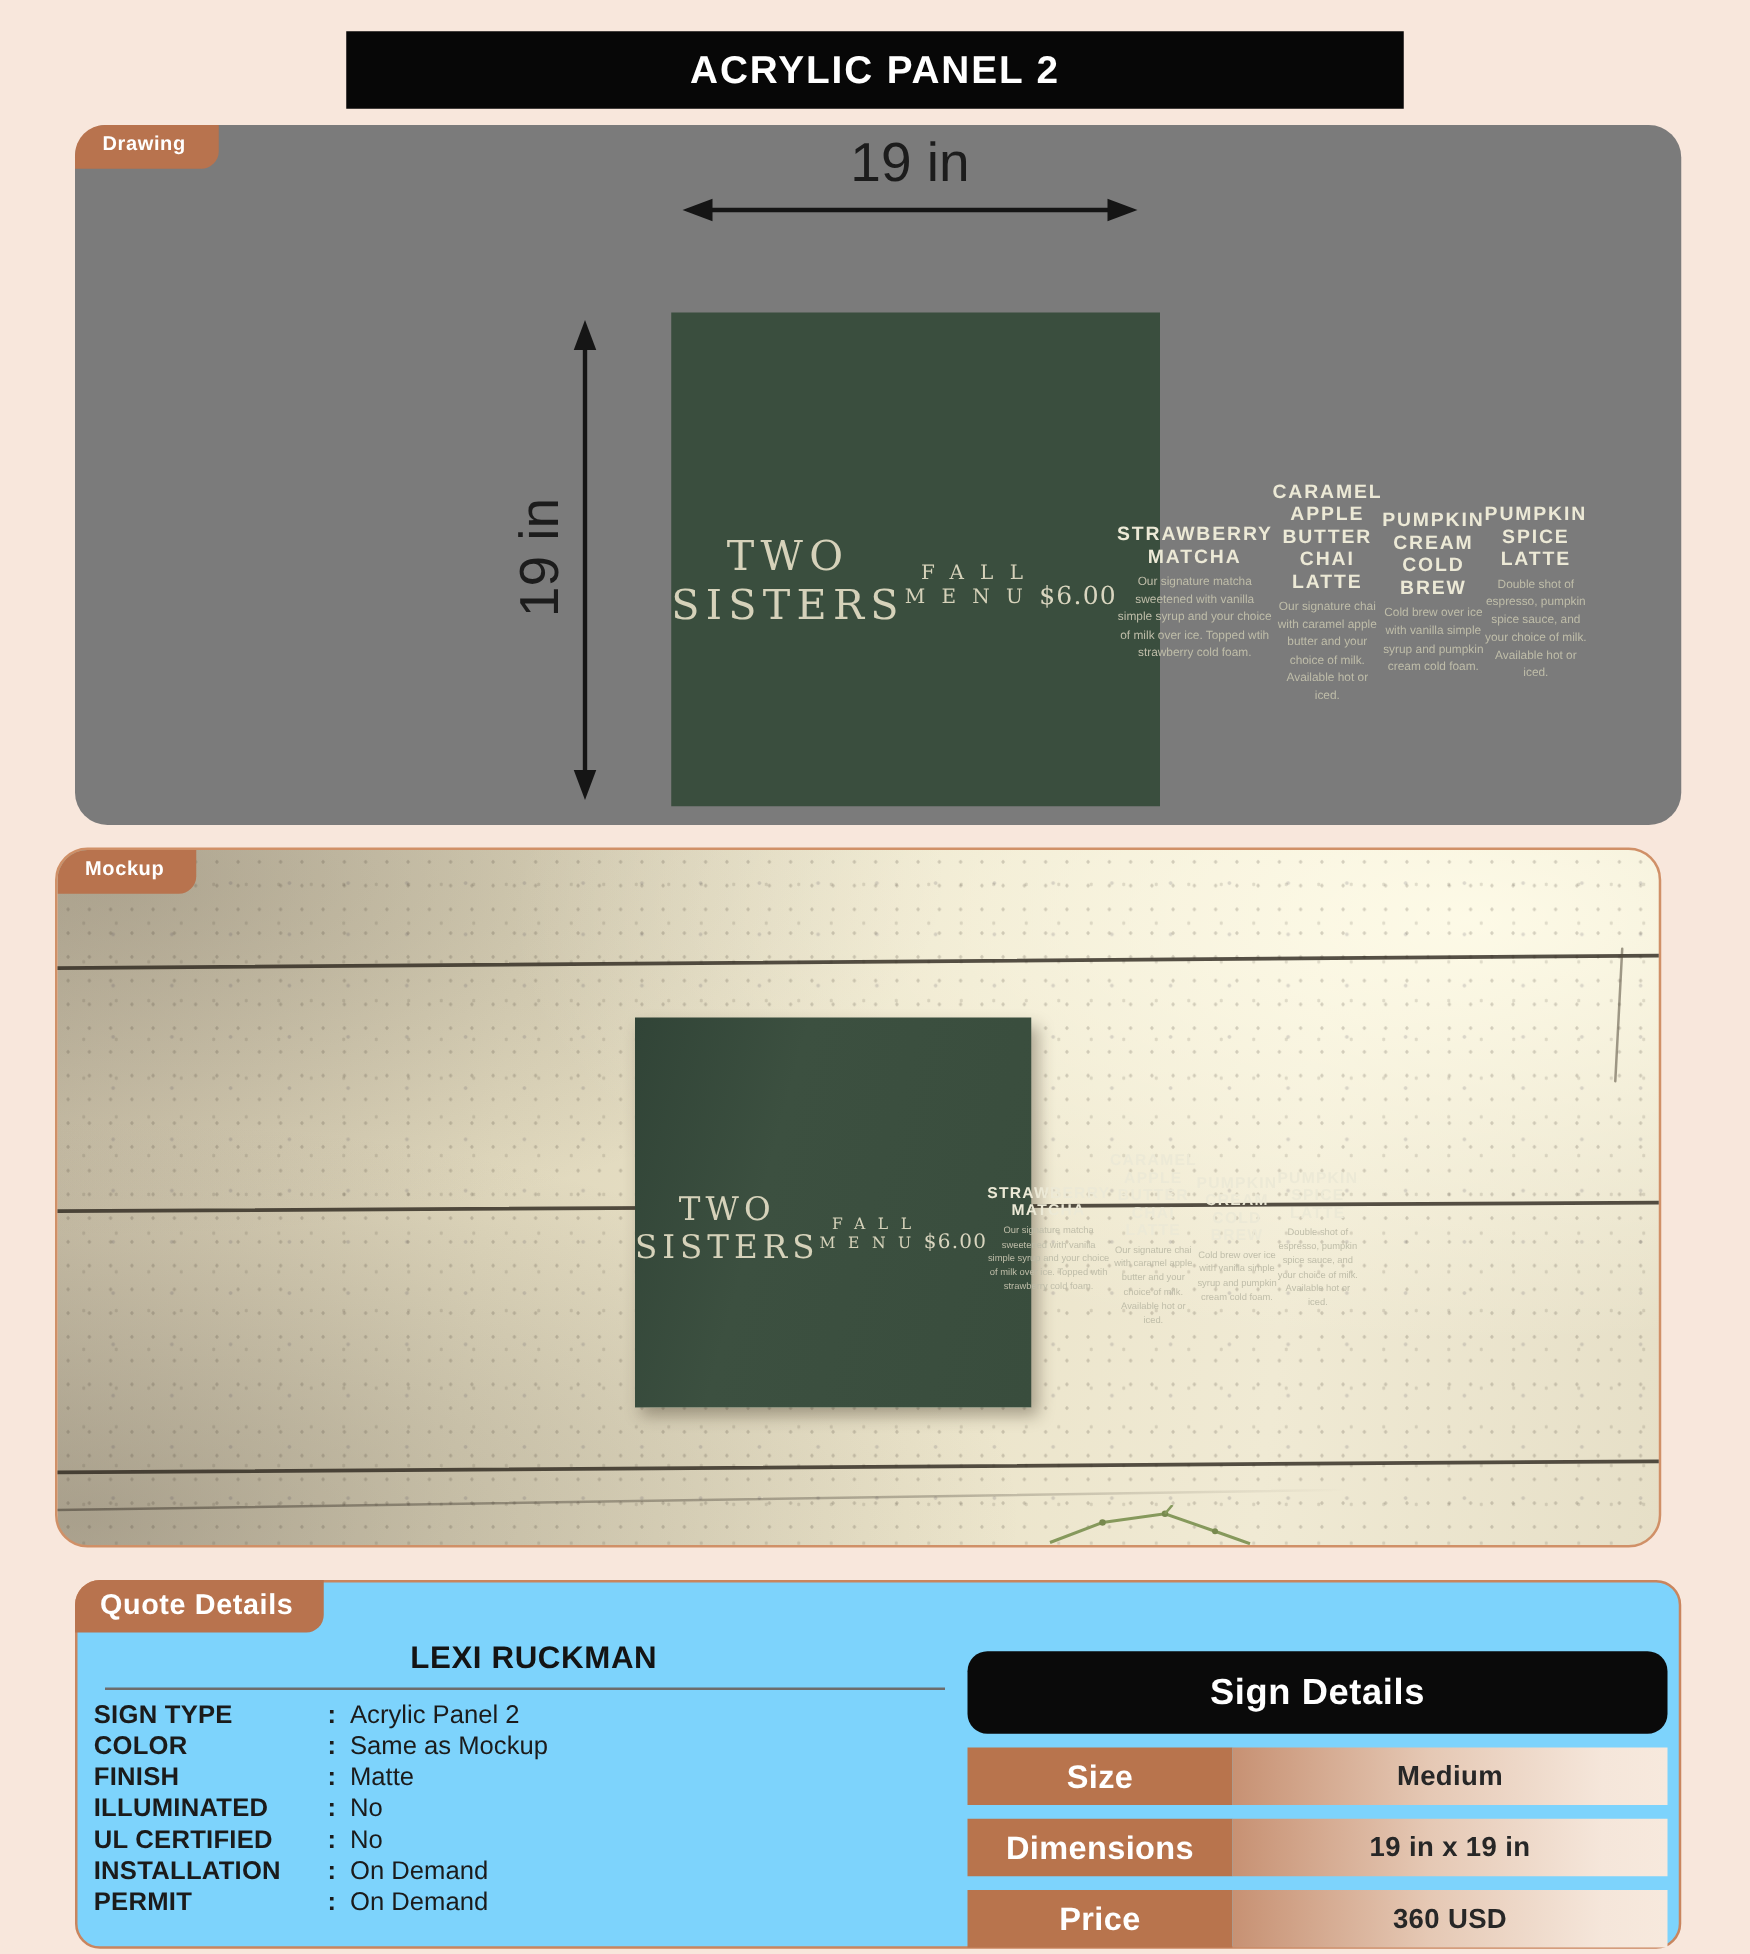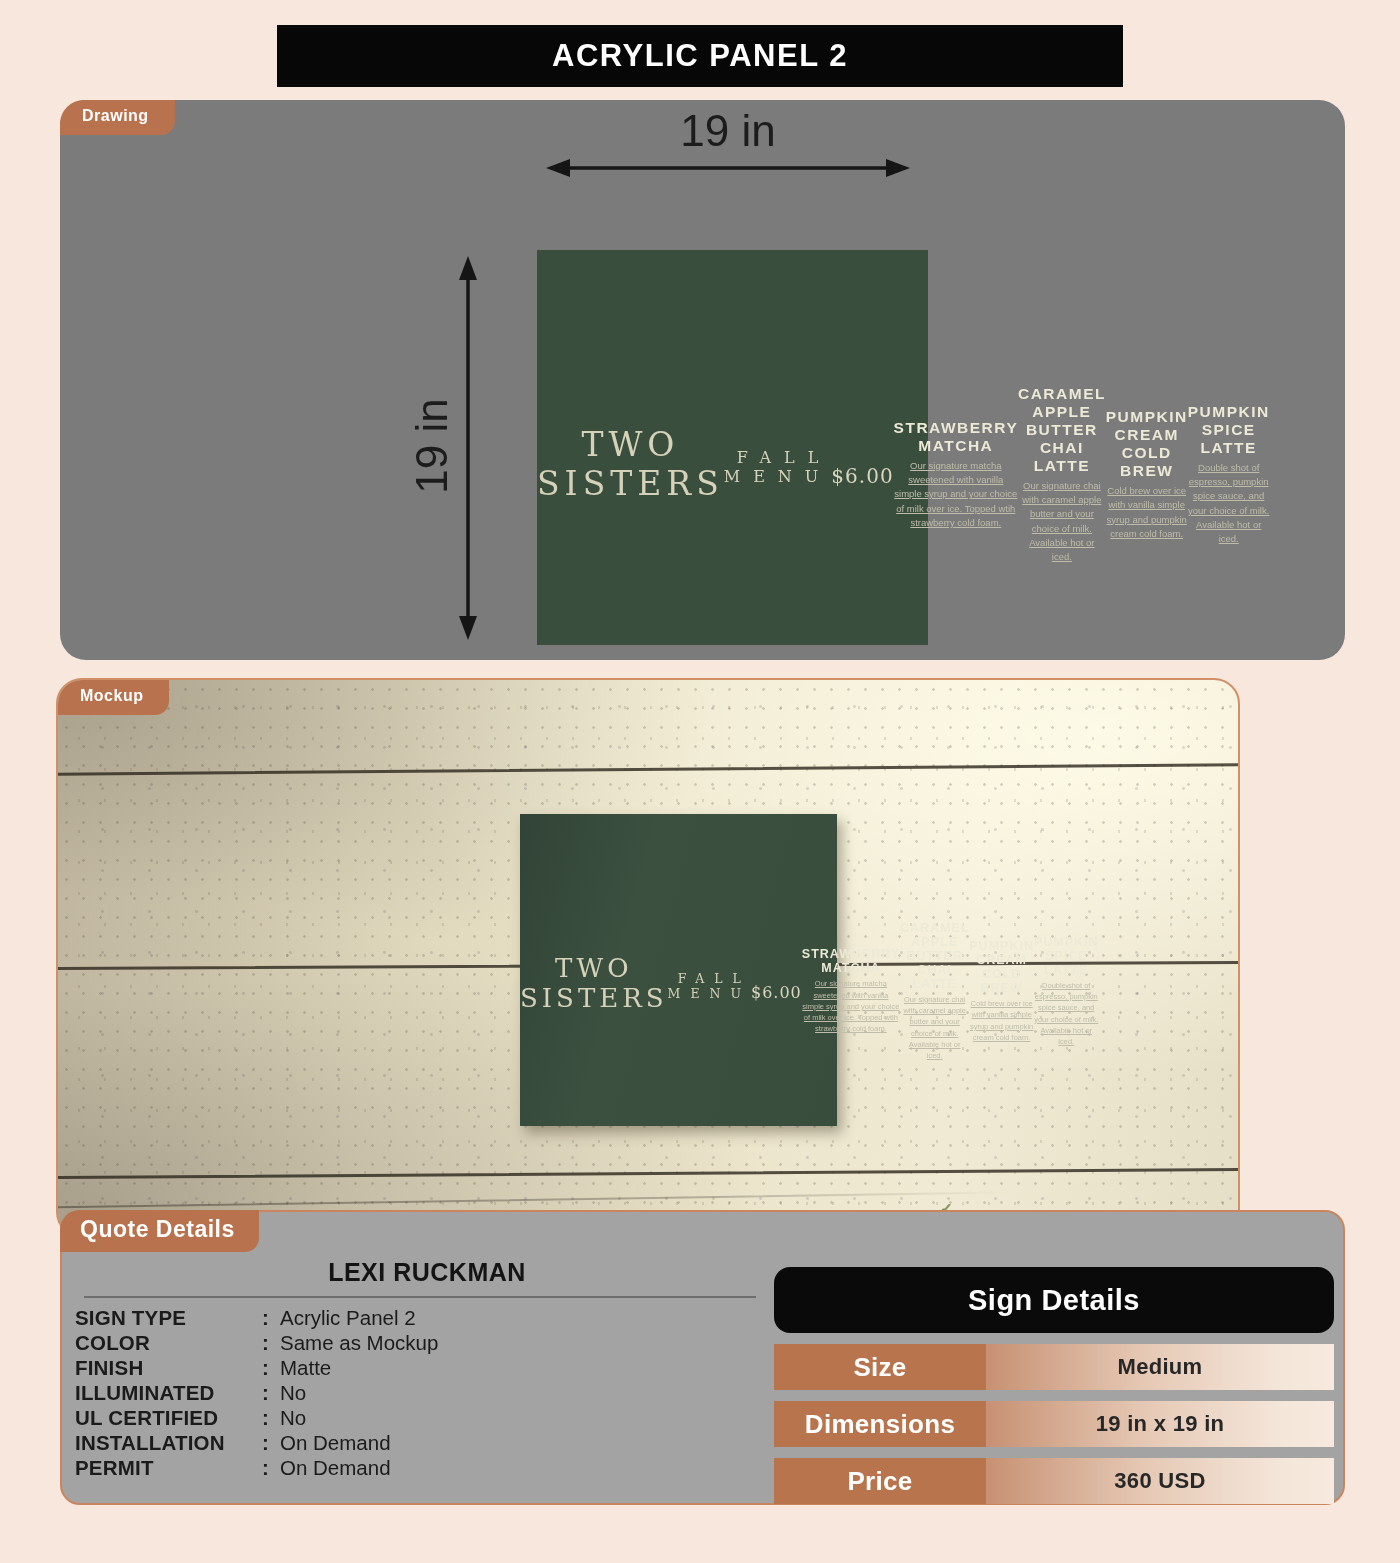--- a/index.html
+++ b/index.html
@@ -53,39 +53,39 @@
   .menu-panel.mock {
     left:462px; top:134px; width:317px; height:312px;
     background:linear-gradient(105deg,#314437,#3c5040 35%,#394d3d);
     padding-top:26px; z-index:5;
     box-shadow:5px 7px 12px rgba(55,45,30,.38);
   }
   .menu-title { font-family:"DejaVu Serif", serif; font-weight:400; color:#d6d2ba; }
   .menu-sub   { font-family:"DejaVu Serif", serif; font-weight:400; color:#d6d2ba; }
   .menu-price { font-family:"DejaVu Serif", serif; color:#d9d5bf; }
   .menu-item-name { font-weight:bold; color:#ece9d6; }
-  .menu-item-desc { color:#bfbda9; line-height:1.5;text-decoration:underline; }
+  .menu-item-desc { color:#bfbda9; line-height:1.5; }
 
   .drawing .menu-title { font-size:33px; letter-spacing:5px; }
   .drawing .menu-sub   { font-size:16px; letter-spacing:13px; margin-top:6px; text-indent:13px; }
   .drawing .menu-price { font-size:20px; margin-top:24px; letter-spacing:1px; }
   .drawing .menu-item  { margin-top:21px; }
   .drawing .menu-item-name { font-size:15.5px; letter-spacing:1.5px; }
   .drawing .menu-item-desc { font-size:9.5px; max-width:306px; margin:4px auto 0; }
 
   .mock .menu-title { font-size:26px; letter-spacing:4px; }
   .mock .menu-sub   { font-size:12.5px; letter-spacing:10px; margin-top:5px; text-indent:10px; }
   .mock .menu-price { font-size:16px; margin-top:19px; letter-spacing:1px; }
   .mock .menu-item  { margin-top:16px; }
   .mock .menu-item-name { font-size:12.5px; letter-spacing:1px; }
   .mock .menu-item-desc { font-size:7.5px; max-width:242px; margin:3px auto 0; }
 
   
   .mockup-section {
-    position:absolute; left:56px; top:678px; width:1184px; height:560px;
+    position:absolute; left:44px; top:678px; width:1285px; height:560px;
     border-radius:26px; overflow:hidden; border:2px solid #d09067;
     background:
       radial-gradient(ellipse at 88% 10%, rgba(255,252,233,.9), rgba(255,252,233,0) 48%),
       radial-gradient(ellipse at 2% 96%, rgba(108,100,88,.38), rgba(108,100,88,0) 42%),
       radial-gradient(ellipse at 4% 4%, rgba(100,92,80,.30), rgba(100,92,80,0) 38%),
       linear-gradient(97deg,#c9bfa7,#e0d8bd 28%,#ebe4ca 55%,#f0ead4 76%,#e6dfc7);
   }
   .speckle {
     position:absolute; inset:0;
     background-image:
@@ -107,22 +107,22 @@
     background:linear-gradient(90deg, rgba(44,37,29,.9), rgba(44,37,29,.55) 55%, rgba(44,37,29,0) 80%);
   }
   .crack {
     position:absolute; left:1248px; top:78px; width:2px; height:108px;
     background:rgba(84,74,58,.55); transform:rotate(3deg); border-radius:2px;
   }
   .vine { position:absolute; left:788px; top:524px; }
 
   
   .quote-box {
-    position:absolute; left:60px; top:1210px; width:1285px; height:295px;
-    border:2px solid #c9855e; border-radius:20px; background:#a3a3a3;
+    position:absolute; left:60px; top:1264px; width:1285px; height:295px;
+    border:2px solid #c9855e; border-radius:20px; background:#7dd3fc;
   }
   .quote-box .tab { left:-2px; top:-2px; font-size:23px; padding:6px 24px 9px 20px; border-radius:20px 0 14px 0; }
   .customer-name {
     position:absolute; left:20px; top:46px; width:690px; text-align:center;
     font-size:25px; font-weight:bold; color:#141414; letter-spacing:.5px;
   }
   .name-divider { position:absolute; left:22px; top:84px; width:672px; height:2px; background:#6d6d6d; }
   .quote-fields { position:absolute; left:13px; top:93px; width:700px; }
   .qrow { display:flex; height:25px; align-items:center; font-size:20.5px; color:#1b1b1b; }
   .qrow .qlabel { width:187px; font-weight:bold; letter-spacing:.2px; }

